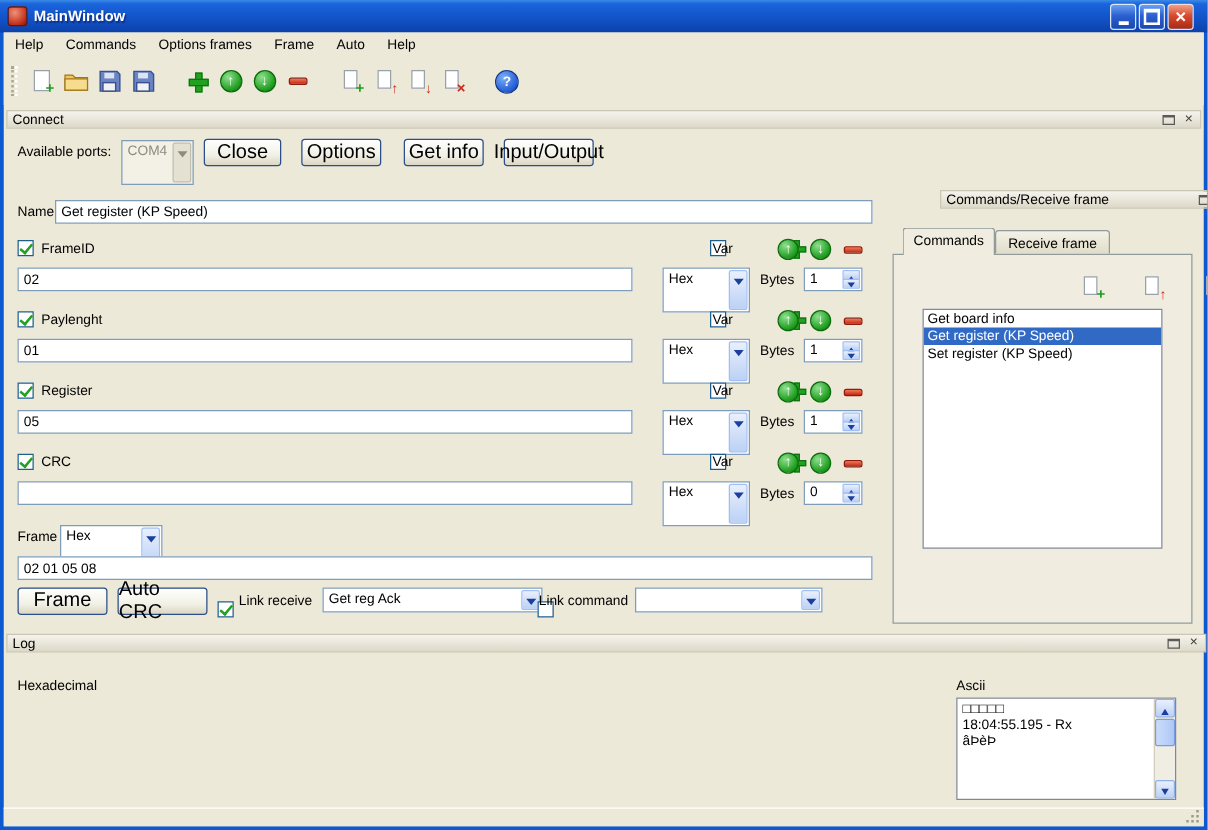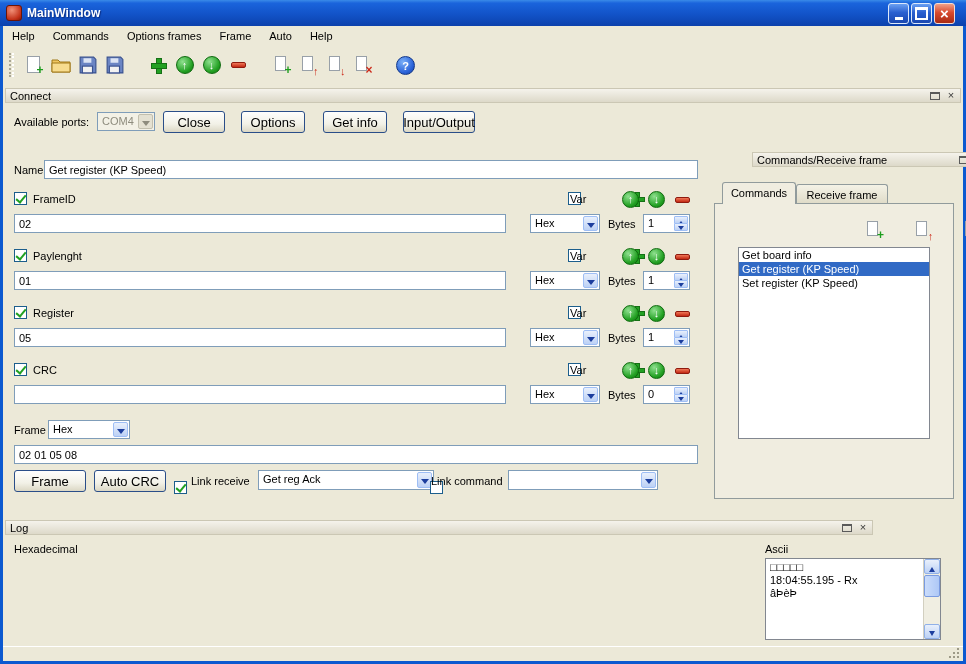--- a/index.html
+++ b/index.html
@@ -72,24 +72,24 @@
   .dock-title { position:absolute; height:15px; background:linear-gradient(180deg,#F5F3EC,#DDD9C9);
     border:1px solid #CBC7B4; display:flex; align-items:center; padding:0 4px; }
   .dock-title .dt-text { flex:1; font-size:11px; }
   .dock-float { width:10px; height:8px; border:1px solid #5A5A5A; border-top-width:2px; margin-right:6px; }
   .dock-x { width:10px; height:10px; line-height:9px; text-align:center; color:#3A3A3A; font-size:11px; }
   .dock-x::after { content:"×"; }
 
   
   .btn-xp { position:absolute; height:22px; border:1px solid #2A4E89; border-radius:3px;
     background:linear-gradient(180deg,#FEFEFD,#F2F1E7 60%,#DBD7C4);
-    display:flex; align-items:center; justify-content:center; font-size:13px; cursor:default; }
+    display:flex; align-items:center; justify-content:center; font-size:16px; cursor:default; }
   .txt { position:absolute; height:19px; border:1px solid #7F9DB9; background:#fff;
     font:11px "Liberation Sans", sans-serif; padding:2px 4px; }
-  .combo { position:absolute; height:19px; border:1px solid #7F9DB9; background:#fff; }
+  .combo { position:absolute; height:36px; border:1px solid #7F9DB9; background:#fff; }
   .combo .val { position:absolute; left:4px; top:2px; right:18px; overflow:hidden; white-space:nowrap; }
   .combo .cbtn { position:absolute; right:1px; top:1px; bottom:1px; width:15px; border-radius:2px;
     background:linear-gradient(180deg,#E9F0FC,#BCD1F5); border:1px solid #9EBEF5; }
   .combo .cbtn::after { content:""; position:absolute; left:3px; top:6px;
     border:4px solid transparent; border-top:5px solid #1C3E9E; }
   .combo.disabled { background:#F3F1E6; color:#8E8C7E; }
   .combo.disabled .cbtn { background:#E4E1D2; border-color:#C2BFAE; }
   .combo.disabled .cbtn::after { border-top-color:#8E8C7E; }
   .spin { position:absolute; height:19px; border:1px solid #7F9DB9; background:#fff; }
   .spin .val { position:absolute; left:4px; top:2px; }
@@ -369,21 +369,21 @@
   <span class="mico ru abs" style="left:858px;top:220px"><span class="pgs"></span></span>
   <span class="mico rd abs" style="left:884px;top:220px"><span class="pgs"></span></span>
   
   <div class="listbox" style="left:738px;top:247px;width:192px;height:192px">
     <div class="list-item">Get board info</div>
     <div class="list-item selected">Get register (KP Speed)</div>
     <div class="list-item">Set register (KP Speed)</div>
   </div>
 
   
-  <div class="dock-title" style="left:5px;top:520px;width:868px">
+  <div class="dock-title" style="left:5px;top:507px;width:960px">
     <span class="dt-text">Log</span>
     <span class="dock-float"></span>
     <span class="dock-x"></span>
   </div>
   <span class="lbl abs" style="left:14px;top:543px">Hexadecimal</span>
   <span class="lbl abs" style="left:765px;top:543px">Ascii</span>
   <div class="logarea" style="left:765px;top:558px;width:176px;height:82px;padding-right:20px">
     <div>□□□□□</div>
     <div>18:04:55.195 - Rx</div>
     <div>âÞèÞ</div>

